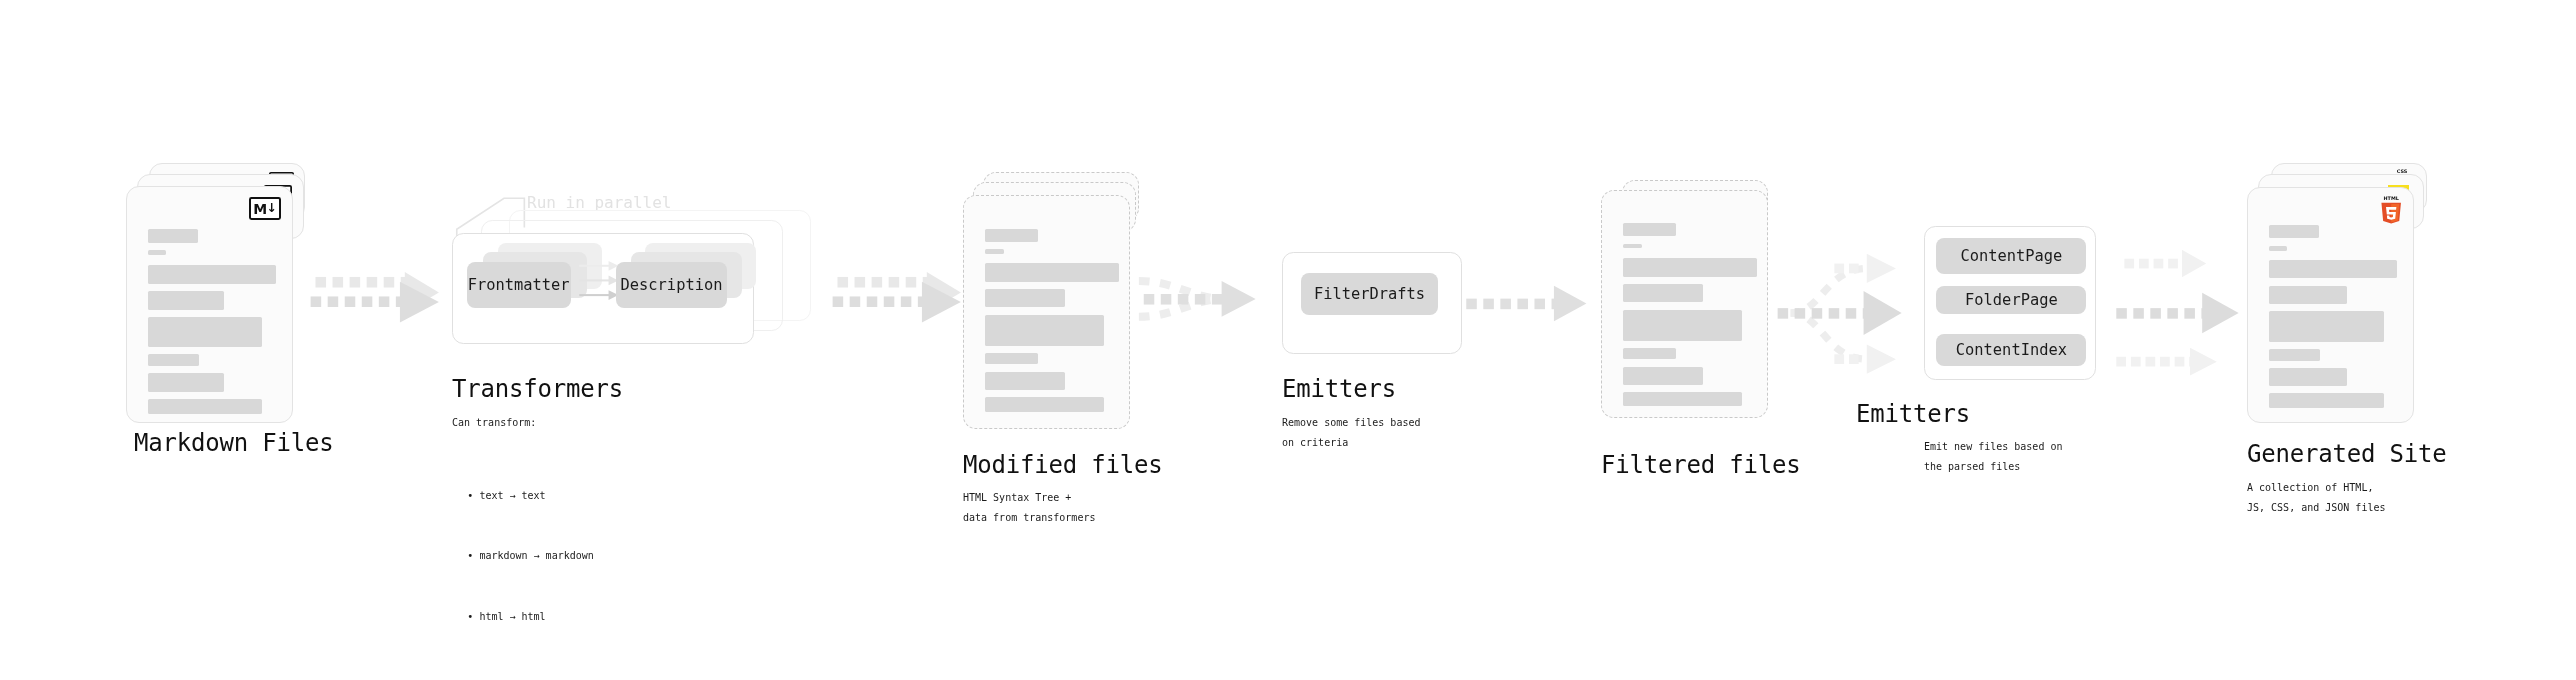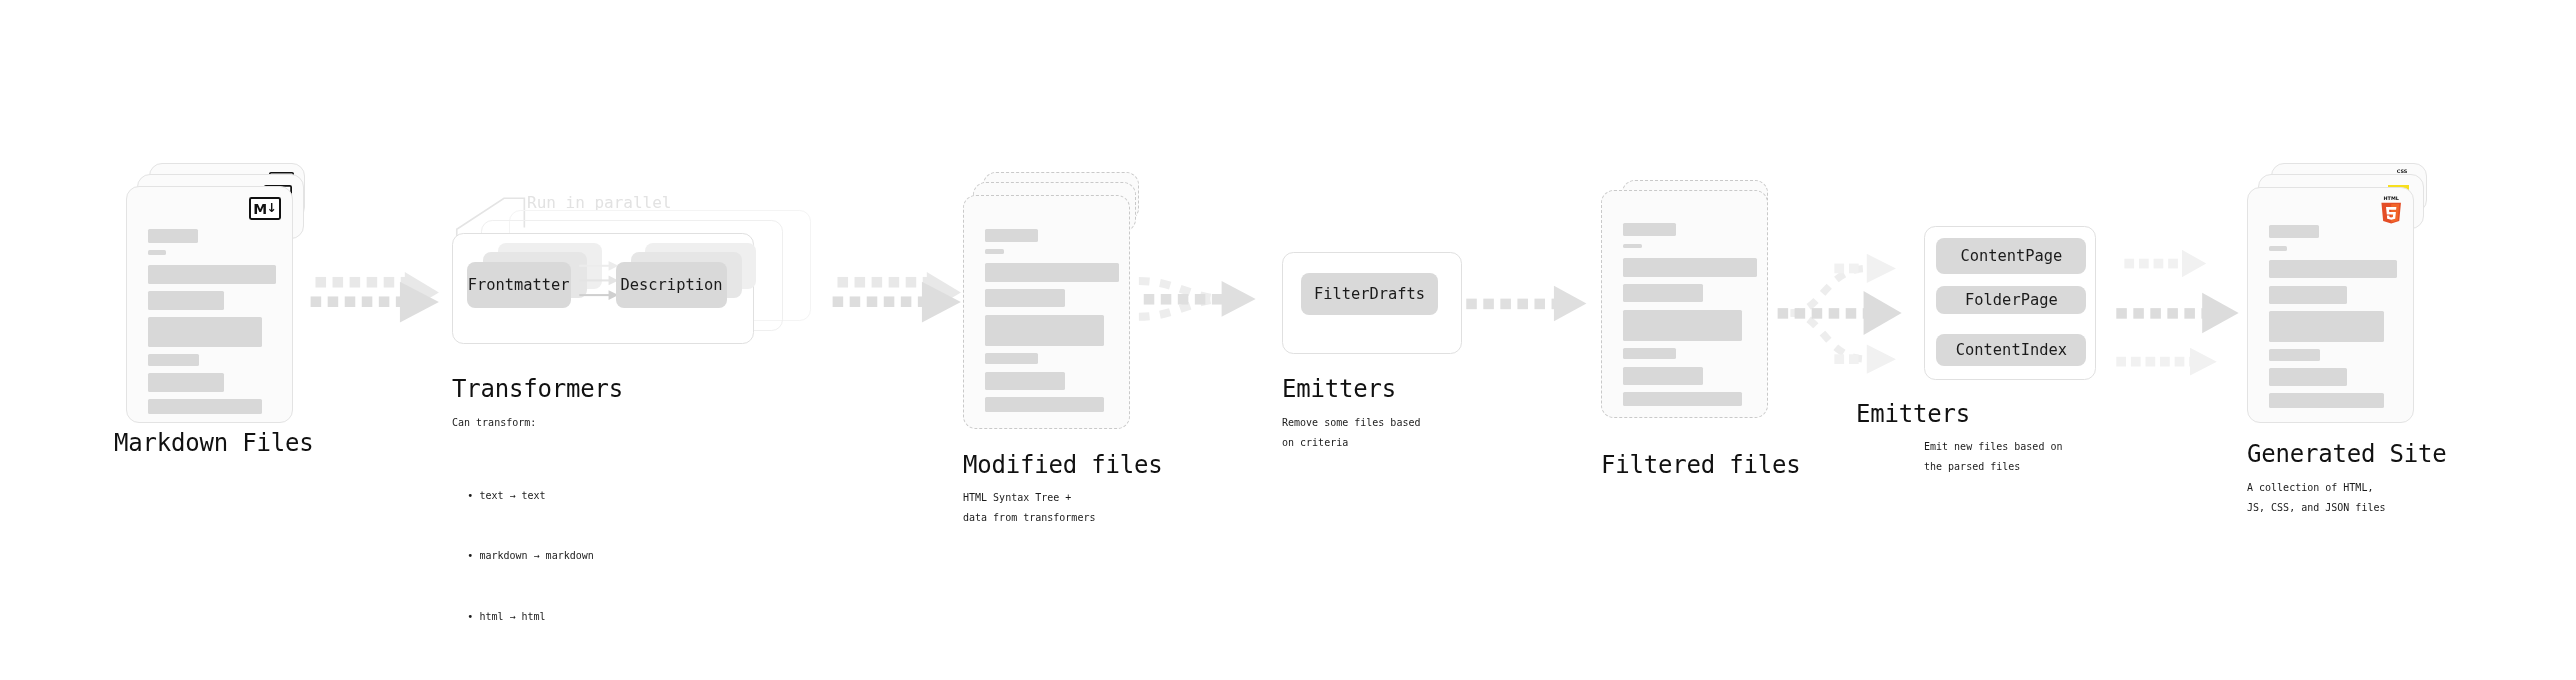--- a/index.html
+++ b/index.html
@@ -140,21 +140,21 @@
         <div class="bar" style="width:128px;height:18.7px;"></div>
         <div class="bar" style="width:76px;height:18.7px;"></div>
         <div class="bar" style="width:114px;height:30px;"></div>
         <div class="bar" style="width:51px;height:11.4px;"></div>
         <div class="bar" style="width:76px;height:18.7px;"></div>
         <div class="bar" style="width:114px;height:14.6px;"></div>
       </div>
     </div>
   </div>
 
-  <div class="title" style="left:114px;top:429px;">Markdown Files</div>
+  <div class="title" style="left:134px;top:429px;">Markdown Files</div>
 
   <svg class="abs" style="left:309px;top:272px;" width="138" height="57" viewBox="0 0 170 70">
     <g fill="#e8e8e8">
       <rect x="8" y="6" width="13" height="13"></rect>
         <rect x="29" y="6" width="13" height="13"></rect>
       <rect x="50" y="6" width="13" height="13"></rect>
         <rect x="71" y="6" width="13" height="13"></rect>
       <rect x="92" y="6" width="13" height="13"></rect>
         <rect x="113" y="6" width="13" height="13"></rect>
       <polygon points="118,0 160,25 118,50"></polygon>

